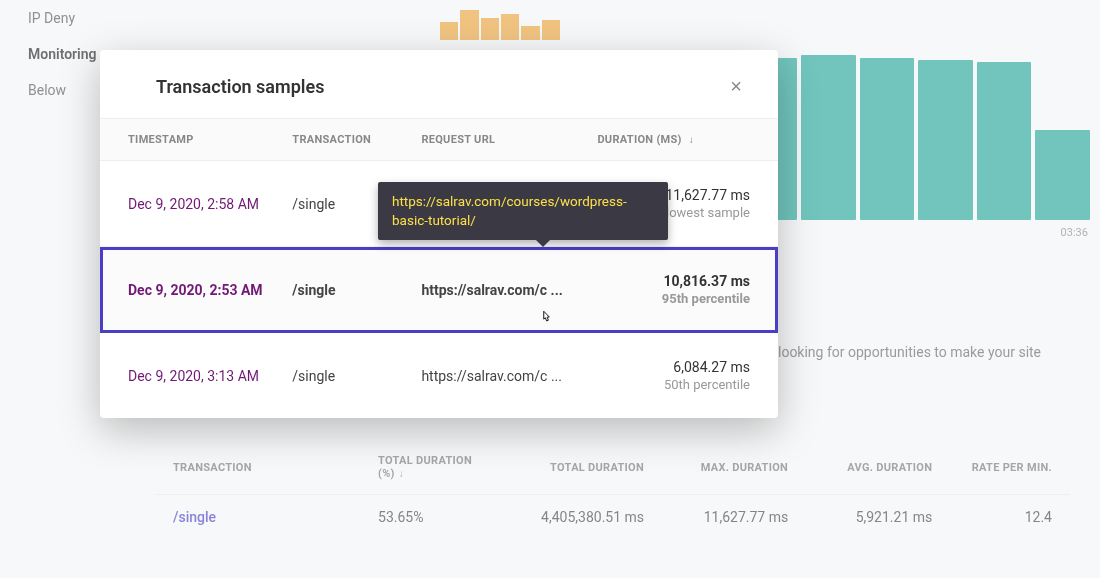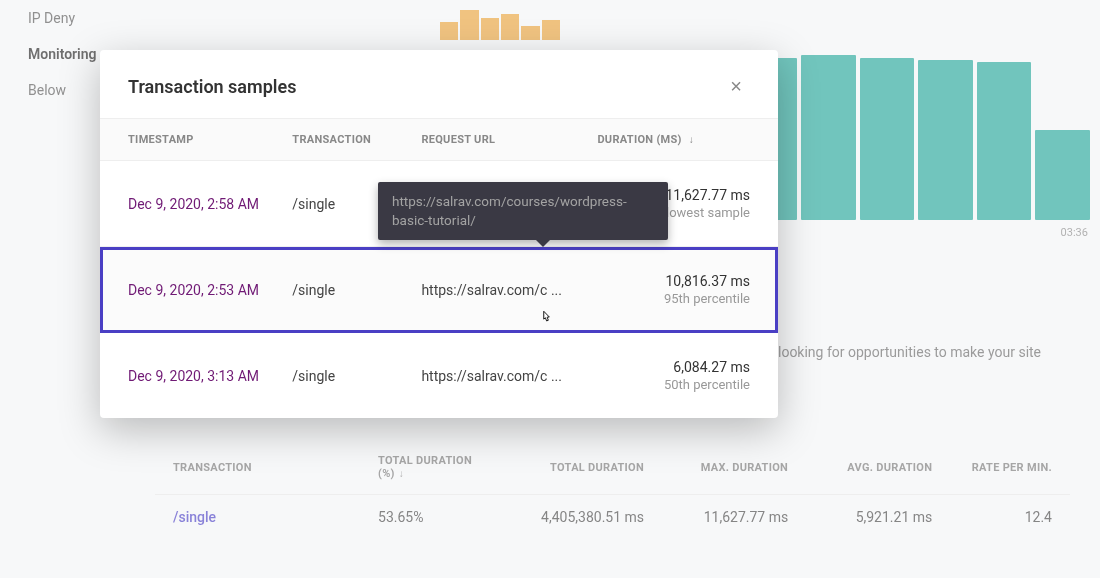--- a/index.html
+++ b/index.html
@@ -113,21 +113,21 @@
       box-shadow: 0 12px 40px rgba(0,0,0,0.25);
       z-index: 10;
       overflow: visible;
     }
     .modal-header {
       display: flex;
       justify-content: space-between;
       align-items: center;
       padding: 22px 28px 18px;
     }
-    .modal-title { font-size: 18px; font-weight: 600; color: #333; }
+    .modal-title { font-size: 18px; font-weight: 600; color: #333; margin-left: 28px; }
     .close-btn {
       width: 28px; height: 28px;
       display: flex; align-items: center; justify-content: center;
       font-size: 20px; color: #888;
       cursor: pointer;
       border: none; background: none;
     }
     .modal-thead {
       display: grid;
       grid-template-columns: 1.4fr 1.1fr 1.5fr 1.3fr;
@@ -153,28 +153,29 @@
     }
     .modal-row:last-child { border-bottom: none; }
     .modal-row .ts { color: #701a75; }
     .modal-row .right { text-align: right; }
     .dur-main { color: #333; }
     .dur-sub { color: #999; font-size: 13px; margin-top: 2px; }
     .modal-row.highlight {
       outline: 3px solid #4a3fc4;
       outline-offset: -3px;
       background: #fbfbfb;
+      font-weight: bold;
     }
 
     
     .tooltip {
       position: absolute;
       left: 378px; top: 182px;
       background: #3a3944;
-      color: #a3a3a3;
+      color: #fde047;
       font-size: 13.5px;
       line-height: 1.4;
       padding: 10px 14px;
       border-radius: 2px;
       max-width: 290px;
       z-index: 20;
       box-shadow: 0 4px 10px rgba(0,0,0,0.3);
     }
     .tooltip::after {
       content: "";

